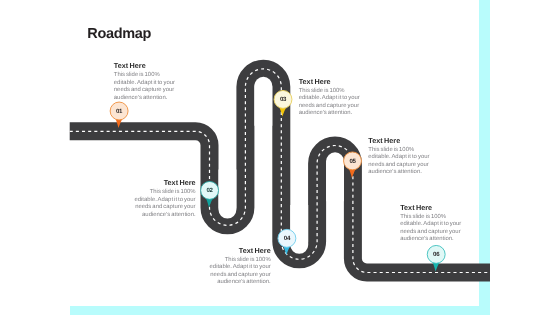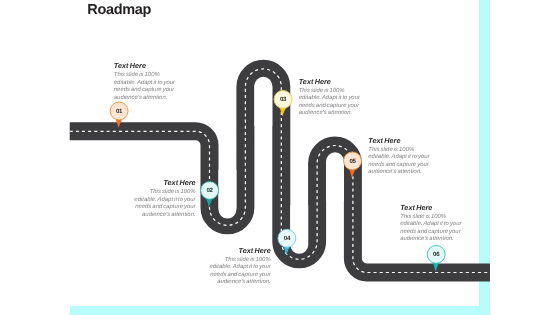--- a/index.html
+++ b/index.html
@@ -1,23 +1,23 @@
 <!DOCTYPE html>
 <html><head>
 <meta charset="utf-8">
 <style>
   html,body{margin:0;padding:0;}
   body{width:560px;height:315px;background:#ffffff;font-family:"Liberation Sans",sans-serif;overflow:hidden;-webkit-font-smoothing:antialiased;}
   *{-webkit-font-smoothing:antialiased;text-rendering:geometricPrecision;}
   .slide{position:relative;width:560px;height:315px;background:#fff;}
   .accent-v{position:absolute;left:479.1px;top:0;width:11.2px;height:315px;background:#b8fcfc;}
   .accent-h{position:absolute;left:70px;top:305.5px;width:420.3px;height:9.5px;background:#b8fcfc;}
-  .title{position:absolute;left:87.3px;top:2px;font-size:14.5px;font-weight:bold;color:#231f20;letter-spacing:-0.35px;line-height:16.4px;}
+  .title{position:absolute;left:87.3px;top:26px;font-size:14.5px;font-weight:bold;color:#231f20;letter-spacing:-0.35px;line-height:16.4px;}
   svg.road{position:absolute;left:0;top:0;width:560px;height:315px;}
-  .tb{position:absolute;color:#818185;font-size:5.93px;line-height:7.4px;width:66px;word-spacing:-0.6px;font-style:italic;}
+  .tb{position:absolute;color:#818185;font-size:5.93px;line-height:7.4px;width:66px;word-spacing:-0.6px;}
   .tb.r{text-align:right;}
   .tb .h{font-weight:bold;color:#2b2b2b;font-size:7.25px;line-height:9.2px;display:block;margin-bottom:2.2px;}
 </style>
 </head>
 <body>
 
 <div class="slide">
   <div class="accent-v"></div>
   <div class="accent-h"></div>
   <div class="title">Roadmap</div>

